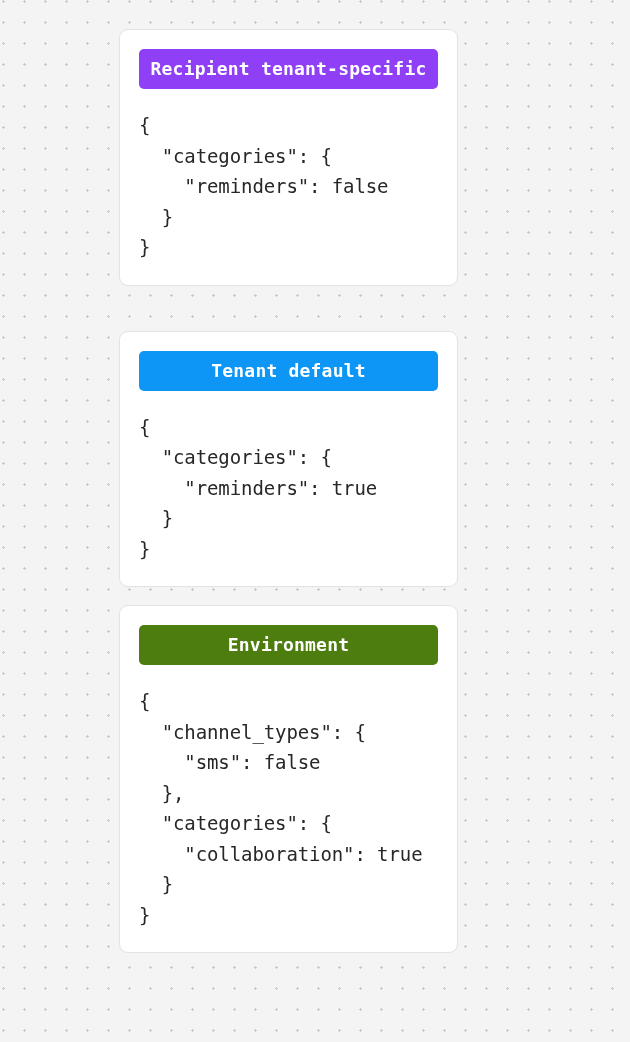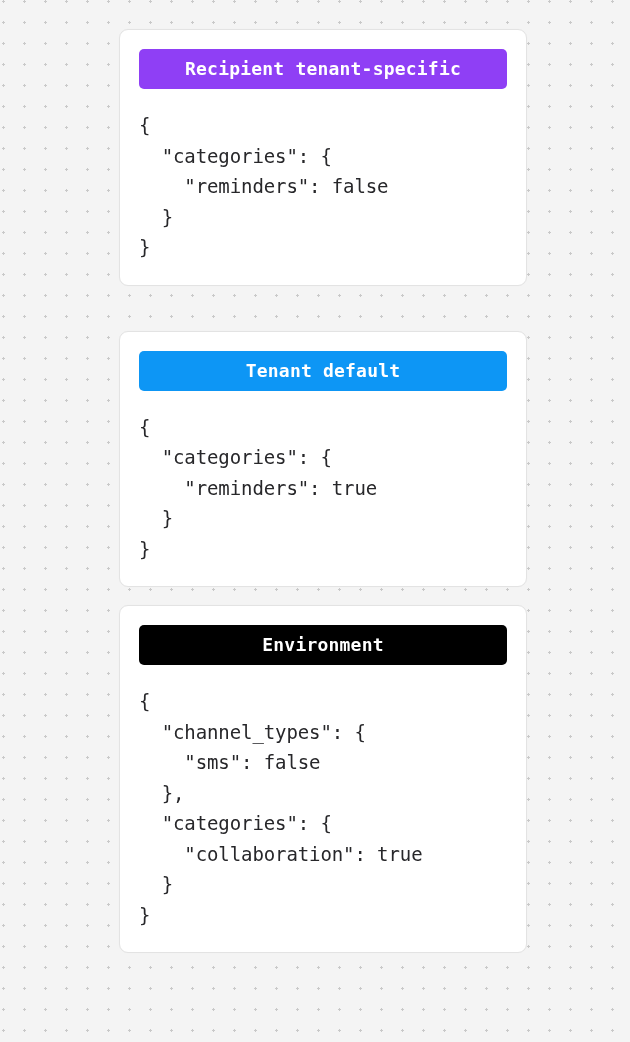--- a/index.html
+++ b/index.html
@@ -25,21 +25,21 @@
     width: 394px;
     display: flex;
     flex-direction: column;
   }
 
   .card {
     background: #ffffff;
     border: 1px solid #e3e3e3;
     border-radius: 9px;
     box-sizing: border-box;
-    width: 408px;
+    width: 339px;
     padding: 19px 19px 22px 19px;
     box-shadow: 0 0 0 0.5px rgba(0,0,0,0.01);
   }
 
   .card-gap-1 { margin-bottom: 45px; }
   .card-gap-2 { margin-bottom: 18px; }
 
   .badge {
     height: 40px;
     border-radius: 5px;
@@ -84,21 +84,21 @@
   <div class="card card-gap-2">
     <div class="badge" style="background:#0d96f5">Tenant default</div>
     <pre class="json">{
   "categories": {
     "reminders": true
   }
 }</pre>
   </div>
 
   <div class="card">
-    <div class="badge" style="background:#000000">Environment</div>
+    <div class="badge" style="background:#4d7c0f">Environment</div>
     <pre class="json">{
   "channel_types": {
     "sms": false
   },
   "categories": {
     "collaboration": true
   }
 }</pre>
   </div>
 

